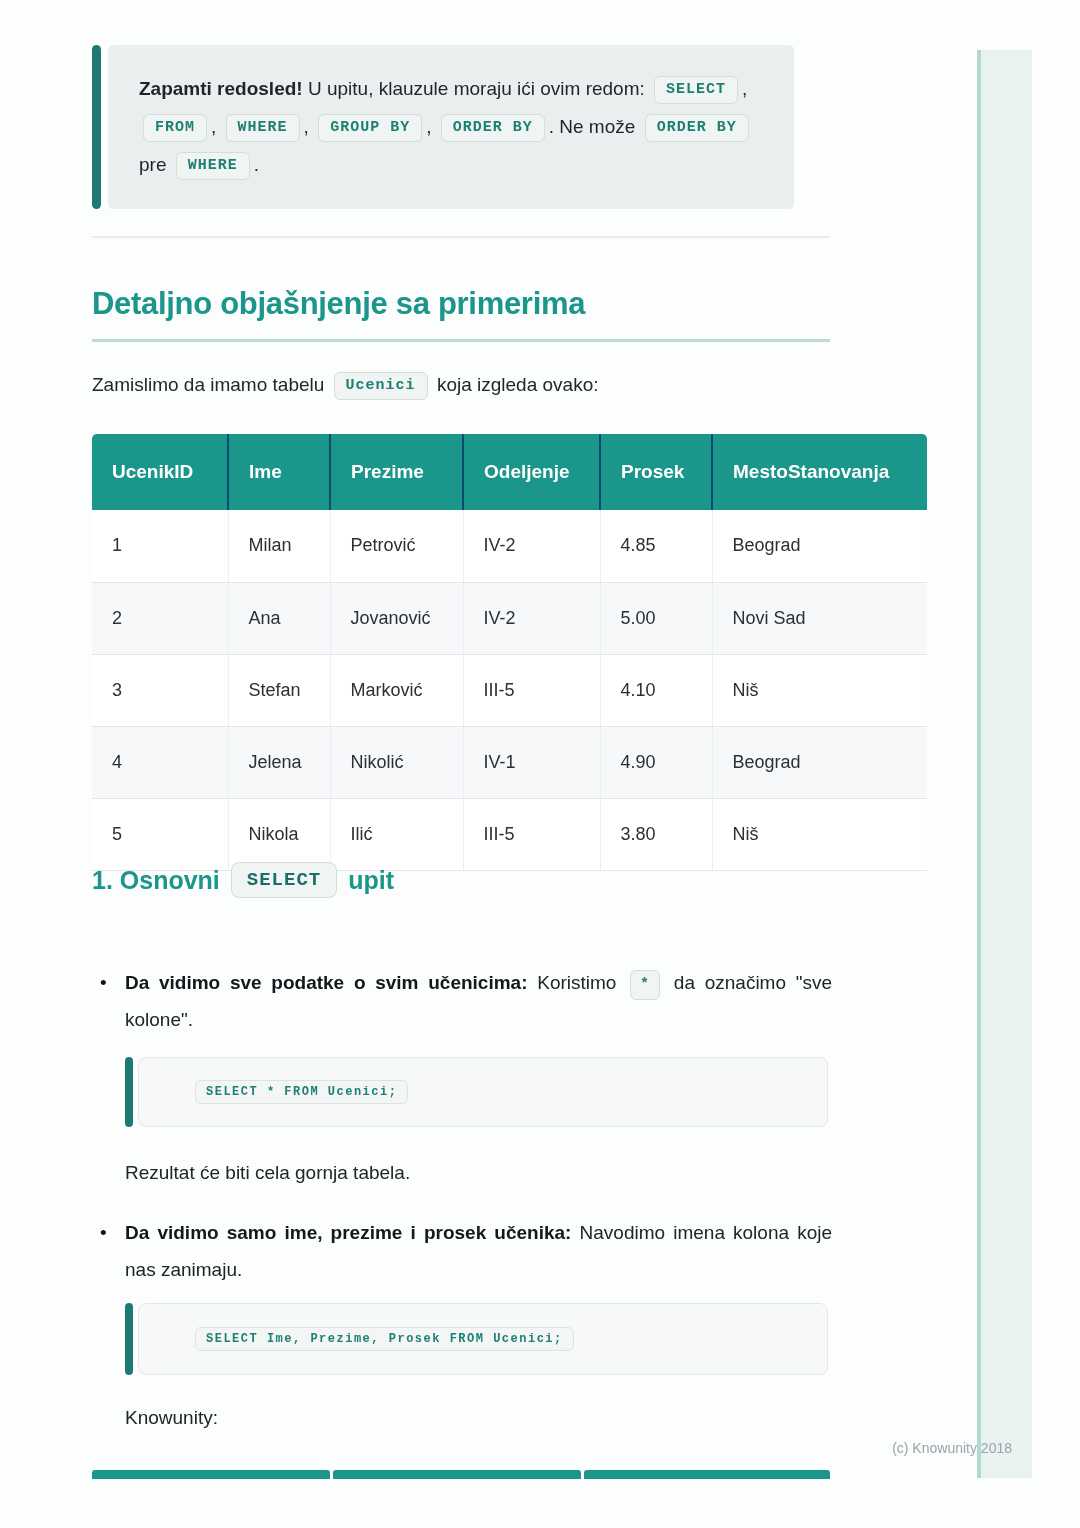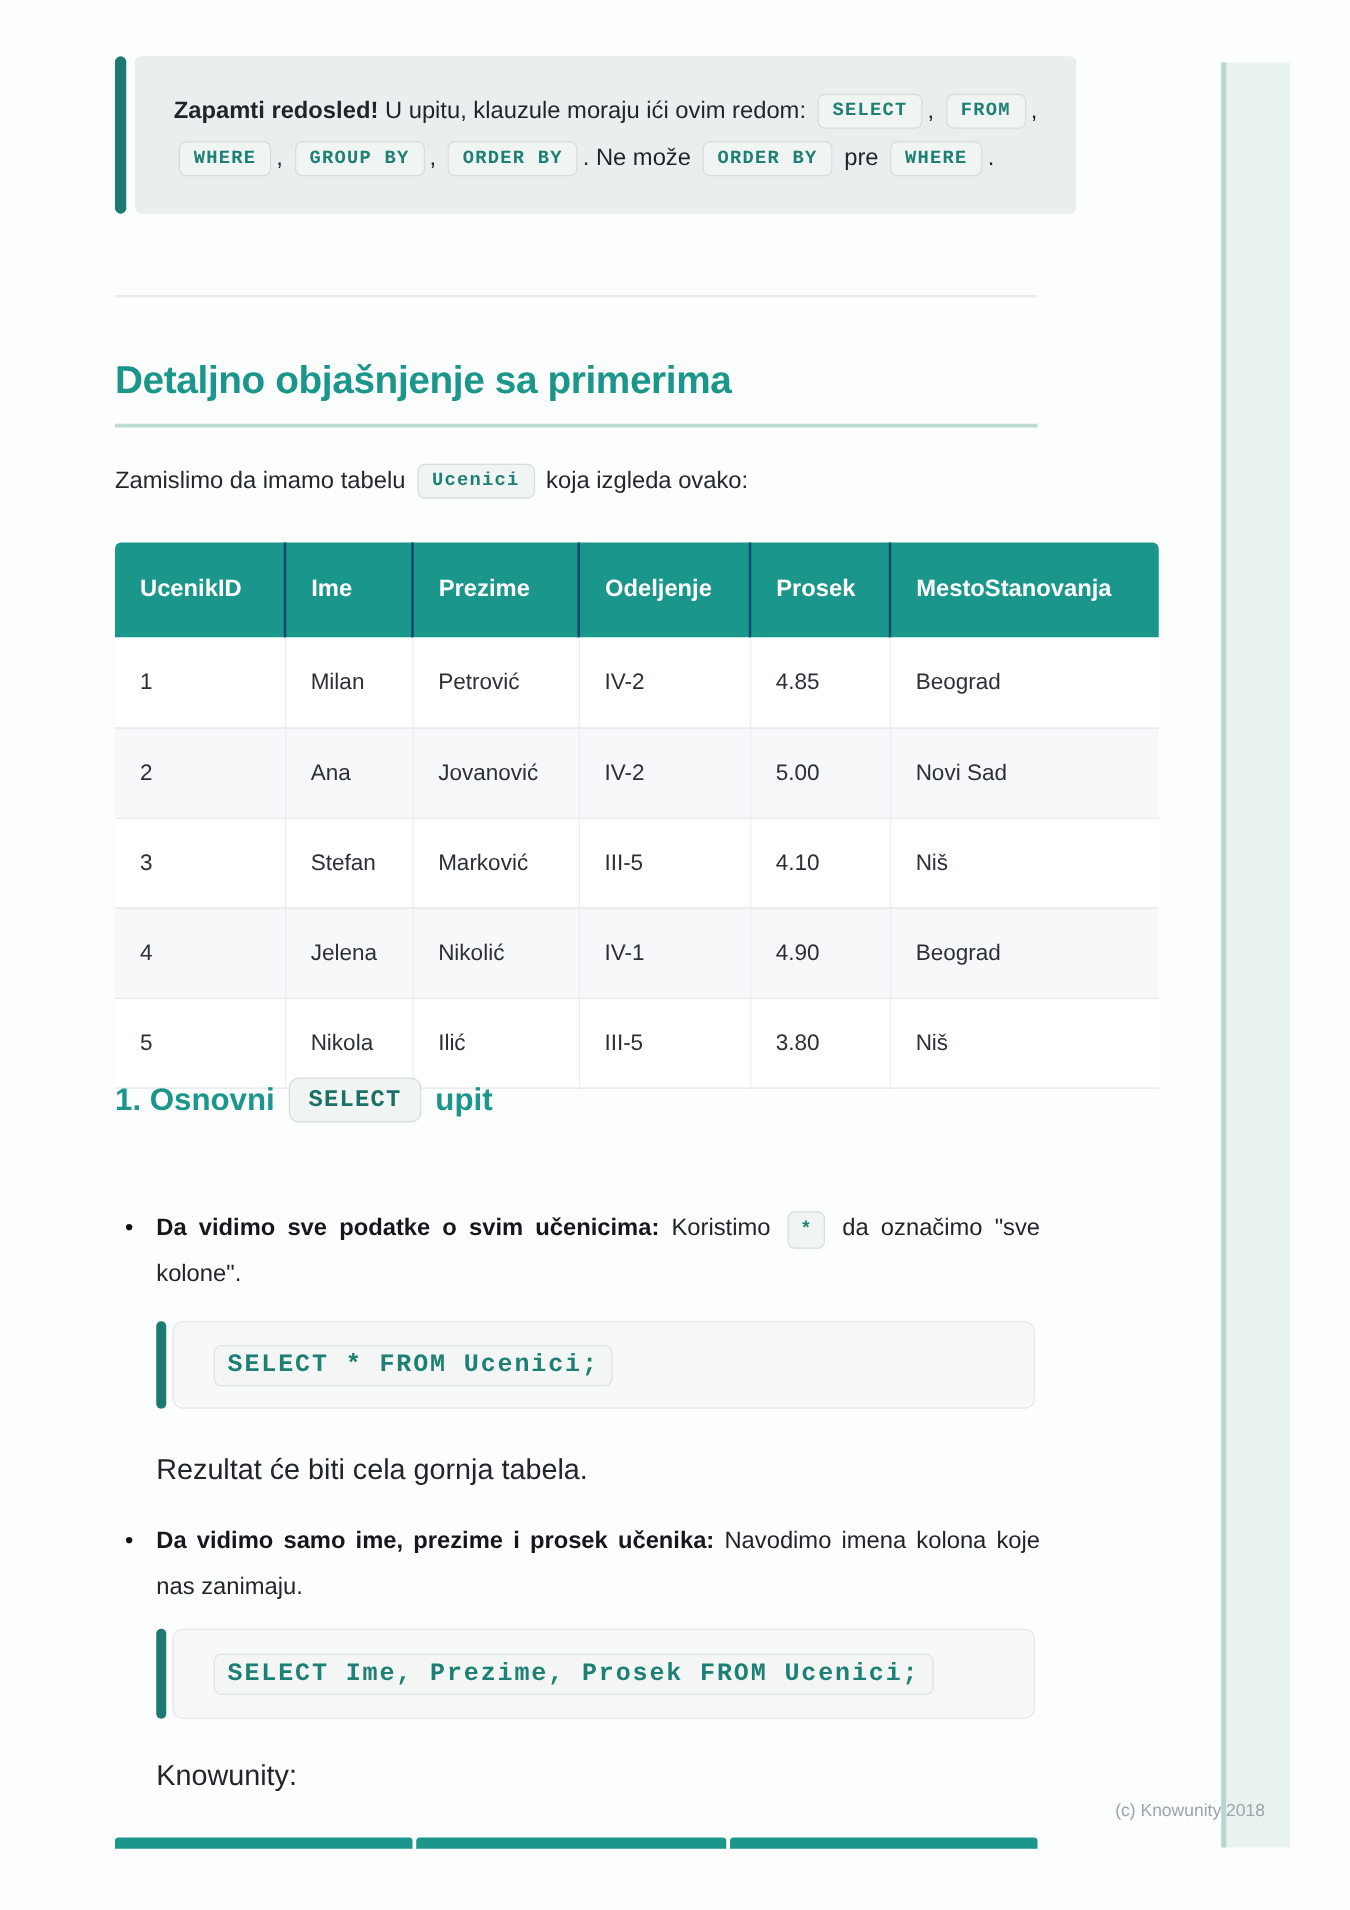--- a/index.html
+++ b/index.html
@@ -27,21 +27,21 @@
   .page{position:relative;width:1080px;height:1528px;overflow:hidden;background:#fcfdfd;}
 
   
   .side-strip{
     position:absolute;left:977px;top:50px;width:55px;height:1428px;
     background:var(--strip-bg);
     border-left:4px solid var(--strip-edge);
   }
 
   
-  .callout{position:absolute;left:92px;top:45px;width:769px;display:flex;}
+  .callout{position:absolute;left:92px;top:45px;width:702px;display:flex;}
   .callout-pill{width:9px;border-radius:6px;background:var(--accent-dark);flex:0 0 9px;margin-right:7px;}
   .callout-body{
     flex:1;background:var(--callout-bg);border-radius:5px;
     padding:25px 30px 25px 31px;
     font-size:19px;line-height:38px;color:#1f2428;
   }
   .callout-body b{font-weight:700;}
 
   .chip{
     display:inline-block;
@@ -113,27 +113,27 @@
   .cb1{top:1057px;height:70px;}
   .cb2{top:1303px;height:72px;}
   .code-pill{width:8px;border-radius:6px;background:var(--accent-dark);flex:0 0 8px;margin-right:5px;}
   .code-body{
     flex:1;background:var(--codeblock-bg);
     border:1px solid var(--codeblock-border);border-radius:8px;
     display:flex;align-items:center;padding-left:32px;
   }
   .code-chip{
     font-family:"Liberation Mono","DejaVu Sans Mono",monospace;
-    font-weight:700;font-size:20px;letter-spacing:1.5px;
+    font-weight:700;font-size:12px;letter-spacing:1.5px;
     color:var(--code-text);
     background:#f3f6f5;border:1px solid #dbe4e2;border-radius:6px;
-    padding:4px 10px;white-space:nowrap;
-  }
-
-  .para{position:absolute;left:125px;font-size:23px;color:#20252a;}
+    padding:4px 10px;white-space:nowrap;margin-left:24px;
+  }
+
+  .para{position:absolute;left:125px;font-size:19px;color:#20252a;}
   .p-result1{top:1162px;}
   .p-result2{top:1407px;}
 
   
   .sliver{position:absolute;left:92px;top:1470px;width:738px;height:9px;display:flex;}
   .sliver .seg{background:var(--accent);height:9px;border-radius:3px 3px 0 0;}
   .sliver .s1{width:238px;margin-right:3px;}
   .sliver .s2{width:248px;margin-right:3px;}
   .sliver .s3{width:246px;}
 

